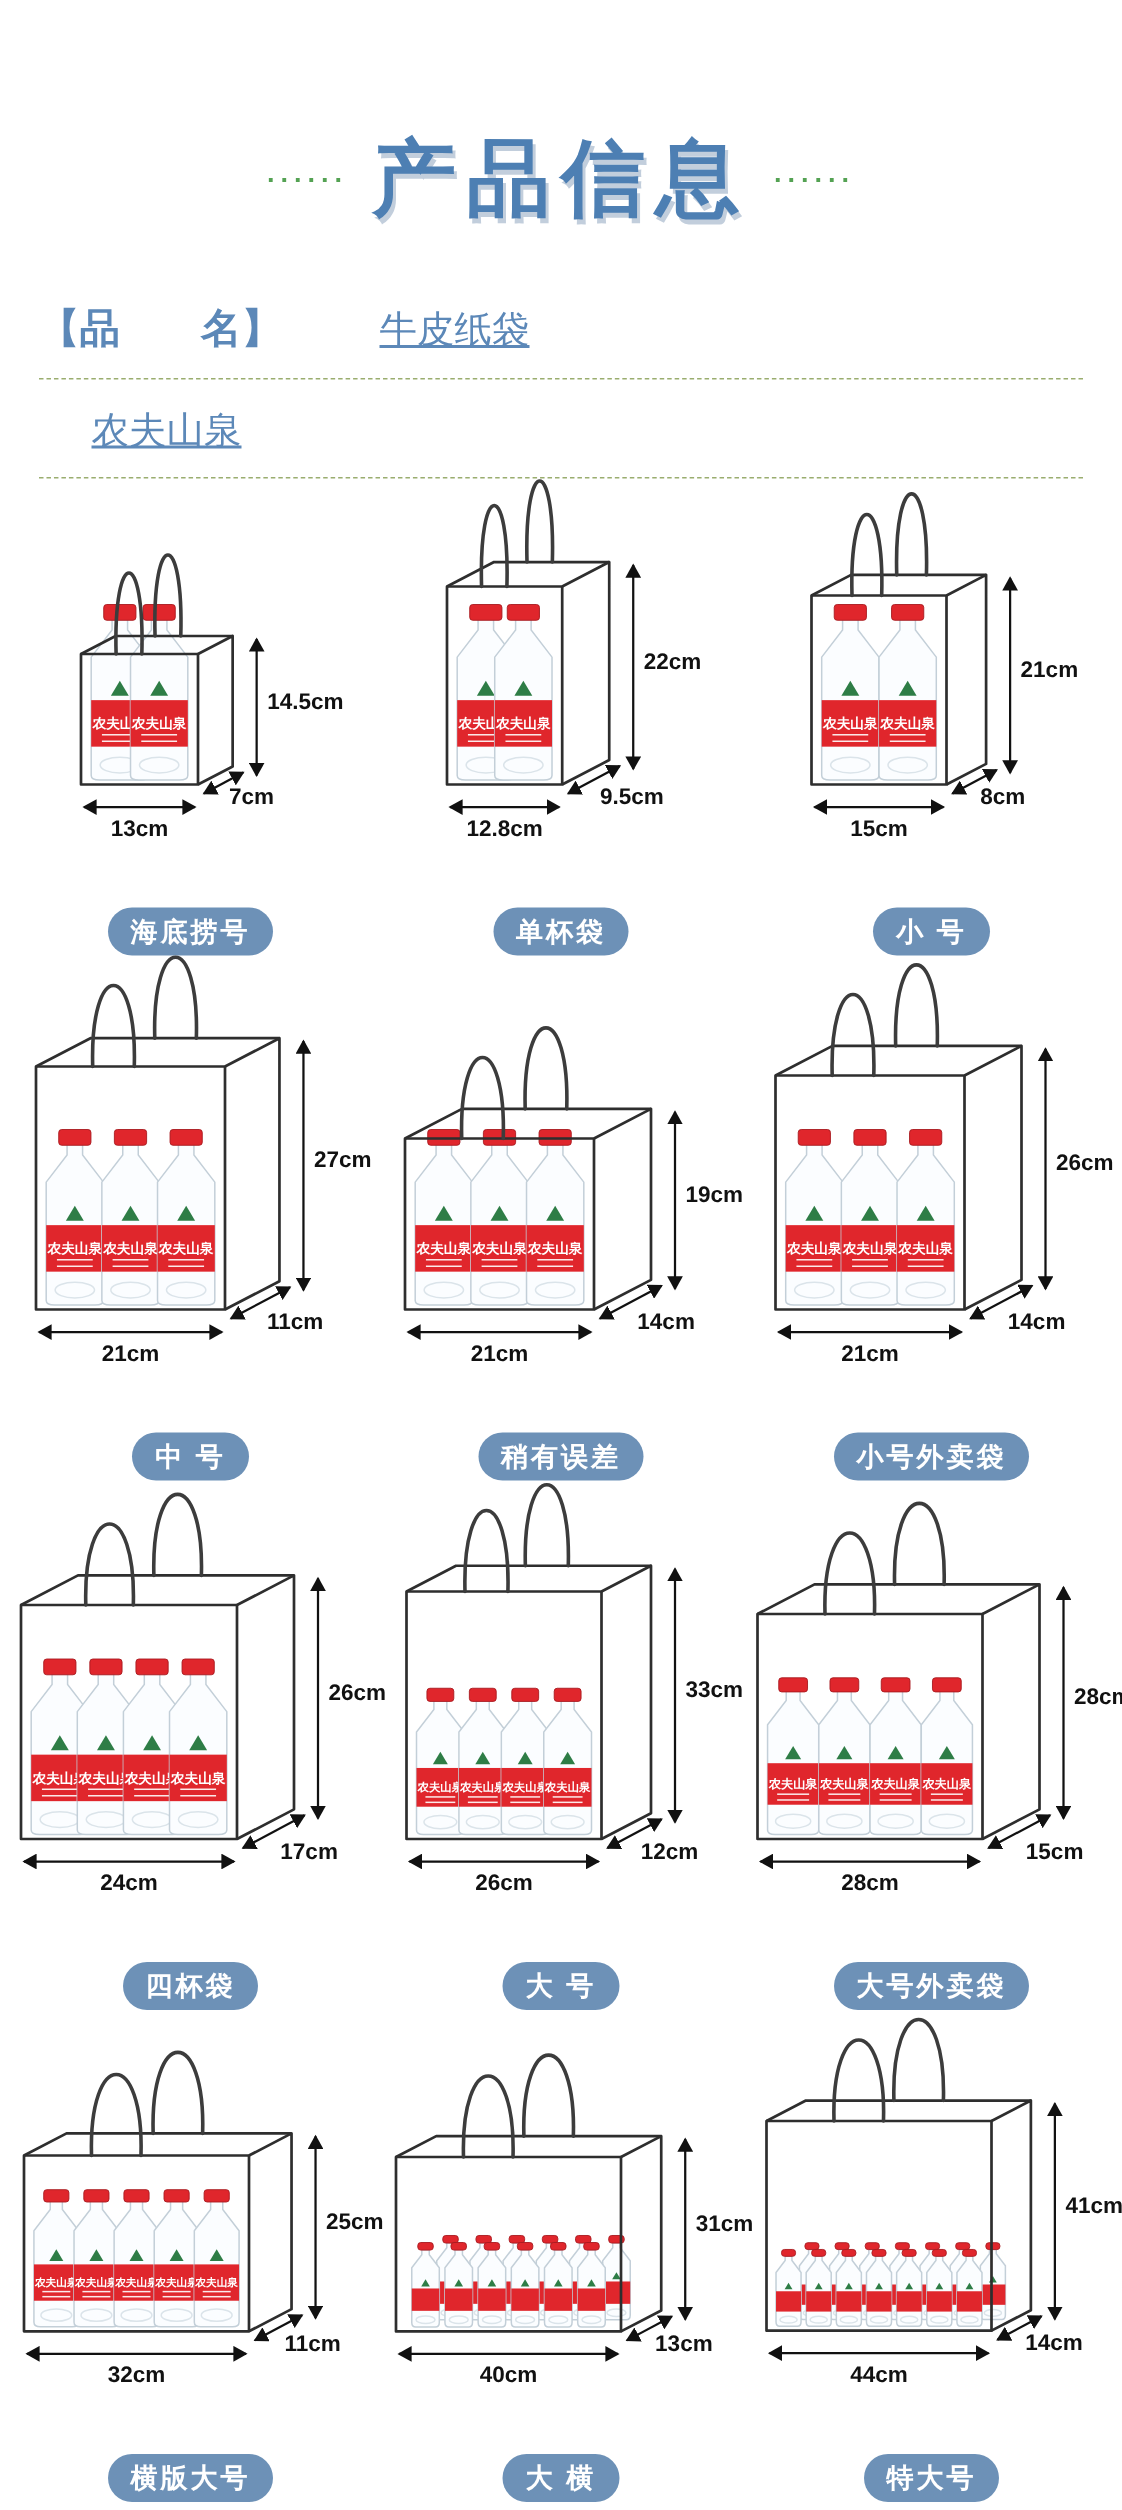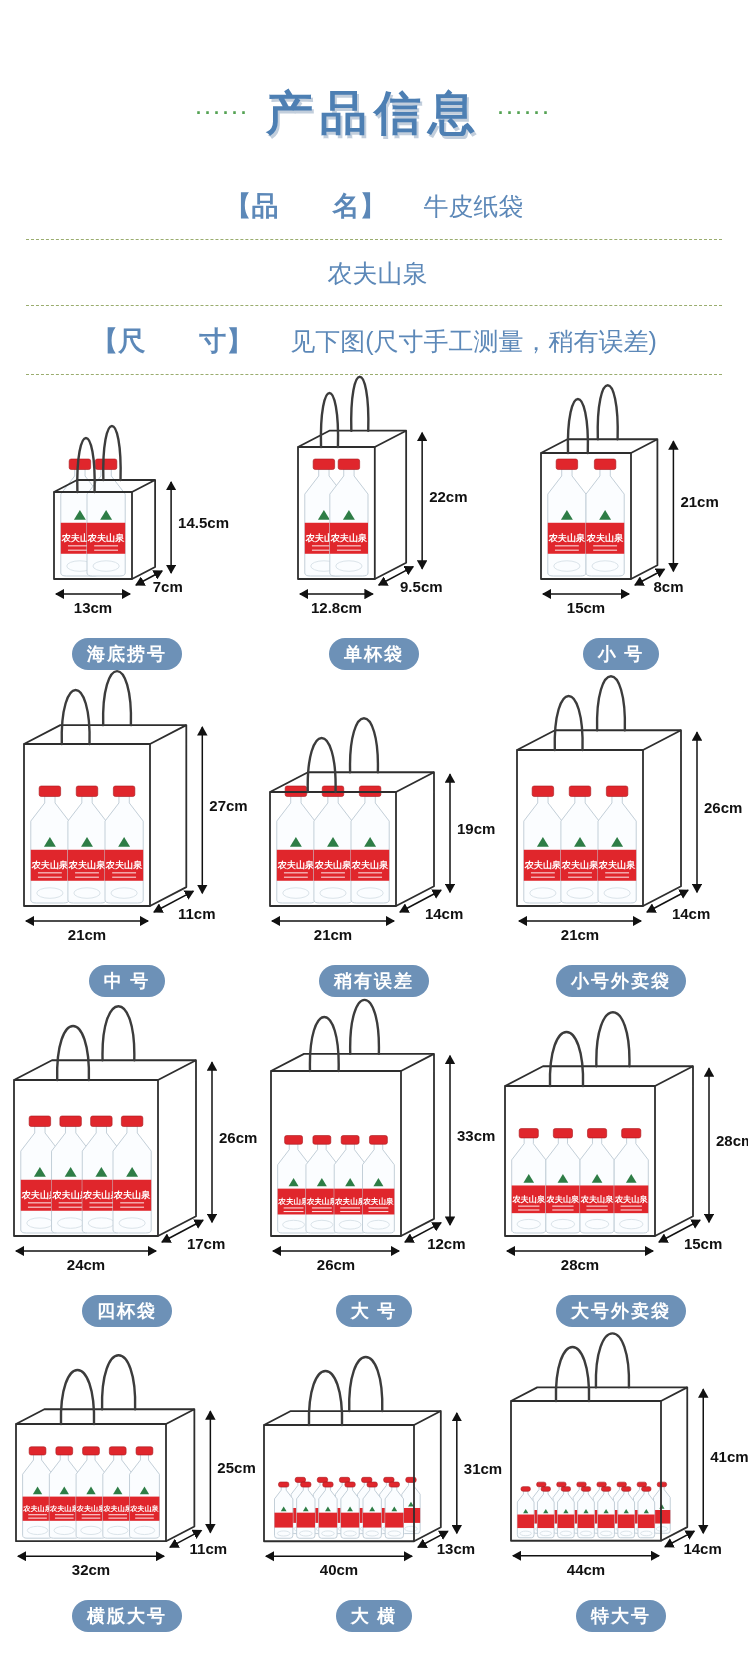--- a/index.html
+++ b/index.html
@@ -1,55 +1,51 @@
 <!DOCTYPE html>
 <html style="--title-blue: #4d7fb3; --info-blue: #5c88b8; --badge-blue: #6d91b7; --dash-green: #9aad6f; --dot-green: #54a253;"><head>
 <meta charset="utf-8">
 <style>
   html,body{margin:0;padding:0;background:#ffffff;}
   body{width:748px;font-family:"Liberation Sans",sans-serif;}
   .page{width:748px;overflow:hidden;}
   .header{display:flex;align-items:center;justify-content:center;gap:16px;padding-top:82px;}
-  .title{font-size:47px;font-weight:bold;color:var(--title-blue);letter-spacing:7px;
+  .title{font-size:56px;font-weight:bold;color:var(--title-blue);letter-spacing:7px;
          text-shadow:2px 3px 0 rgba(53,92,140,0.30);}
   .dots{color:var(--dot-green);font-size:18px;font-weight:bold;letter-spacing:3px;}
   .info{margin-top:26px;padding:0 26px;}
   .info-row{display:flex;align-items:baseline;padding:17px 0 15px;
-            border-bottom:1px dashed var(--dash-green);justify-content:center;}
+            border-bottom:1px dashed var(--dash-green);}
   .info-label{color:var(--info-blue);font-size:27px;font-weight:bold;min-width:192px;white-space:pre;}
-  .info-value{color:var(--info-blue);font-size:25px;margin-left:7px;}
+  .info-value{color:var(--info-blue);font-size:25px;margin-left:35px;text-decoration:underline;}
   .grid{margin-top:22px;padding:0 4px;}
   .bag-row{display:flex;align-items:flex-end;justify-content:space-between;margin-bottom:24px;}
   .bag-cell{width:246px;display:flex;flex-direction:column;align-items:center;}
   .bag-svg{overflow:visible;display:block;}
   .badge{background:var(--badge-blue);color:#ffffff;font-size:18px;font-weight:bold;
-         padding:4px 15px;border-radius:16px;margin-top:5px;letter-spacing:2px;white-space:pre;font-family:Liberation Serif, serif;}
+         padding:4px 15px;border-radius:16px;margin-top:28px;letter-spacing:2px;white-space:pre;}
 </style>
 </head>
 <body>
 
 <div class="page">
 
   <div class="header">
     <span class="dots">······</span>
     <span class="title">产品信息</span>
     <span class="dots">······</span>
   </div>
 
   <div class="info">
     <div class="info-row">
       <span class="info-label">【品　　名】</span>
       <span class="info-value">牛皮纸袋</span>
     </div>
     <div class="info-row">
       <span class="info-value">农夫山泉</span>
-    </div>
-    <div class="info-row">
-      <span class="info-label">【尺　　寸】</span>
-      <span class="info-value">见下图(尺寸手工测量，稍有误差)</span>
     </div>
   </div>
 
   <div class="grid">
       <div class="bag-row">
         <div class="bag-cell">
           <svg class="bag-svg" width="240" height="215" viewBox="0 0 240 215">
             <defs>
               <marker id="m0" viewBox="0 0 10 10" refX="8" refY="5" markerWidth="7" markerHeight="7" orient="auto-start-reverse">
                 <path d="M0,0 L9,5 L0,10 Z" fill="#111"></path>

